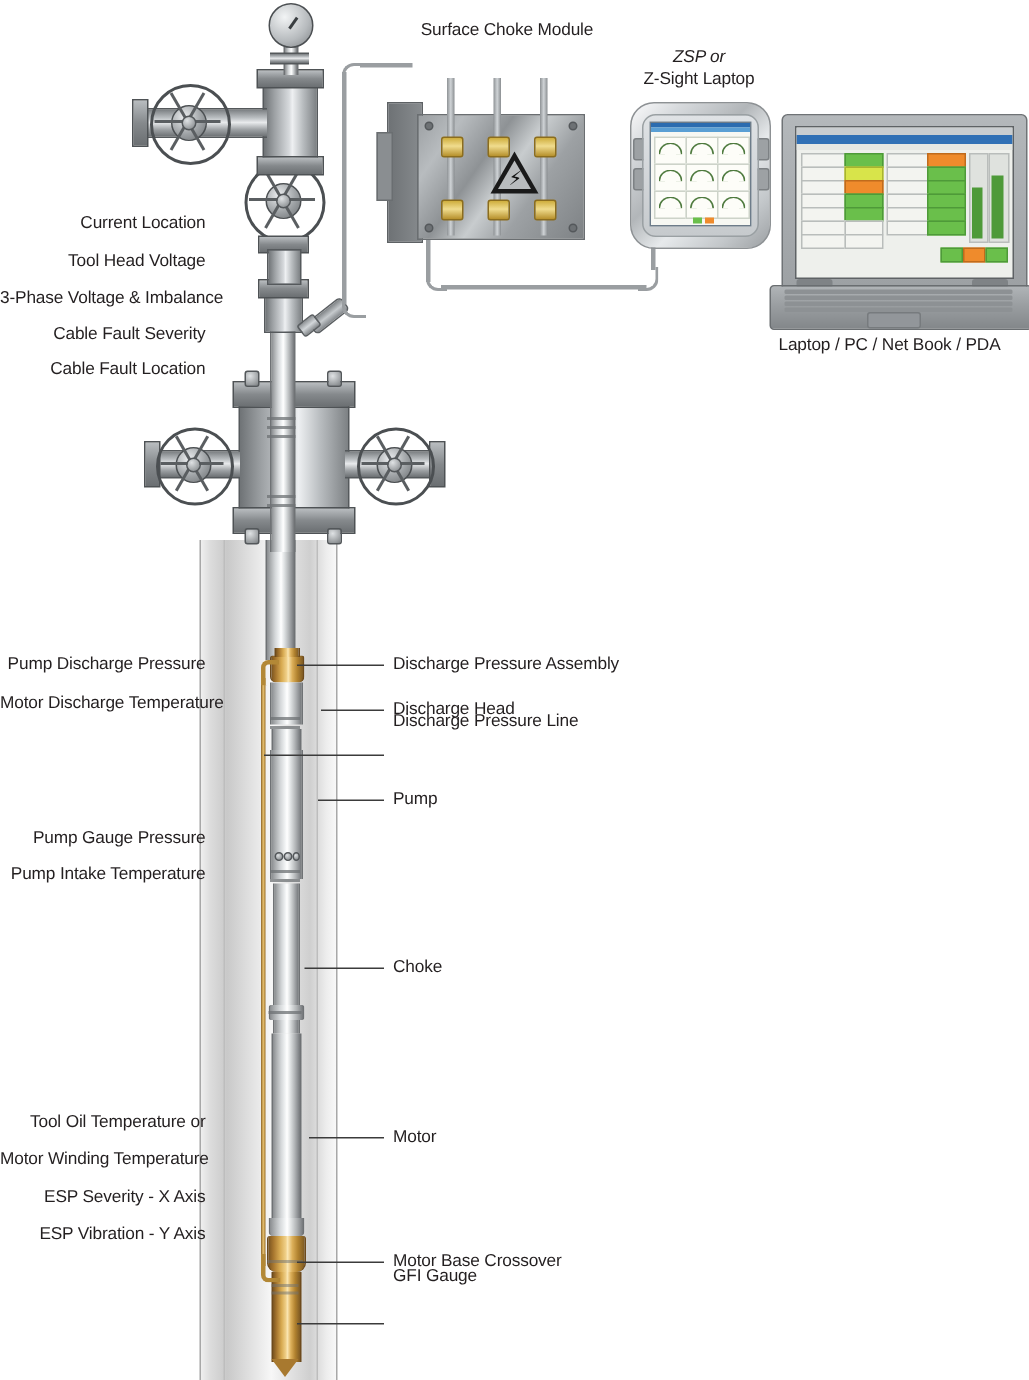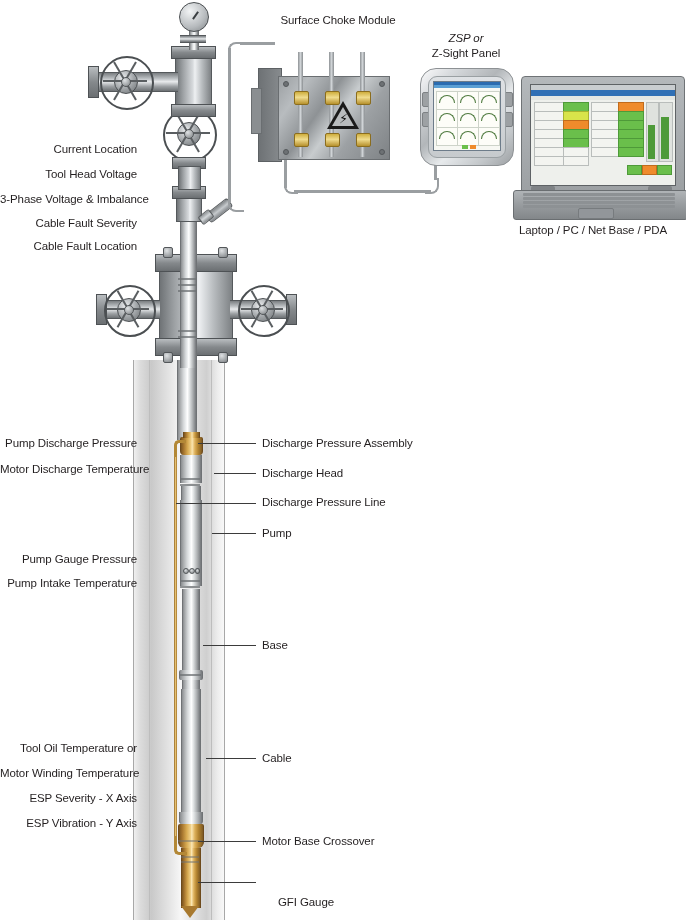--- a/index.html
+++ b/index.html
@@ -396,35 +396,35 @@
   <div class="lbl lbl-left" style="left:0;top:792px;width:137px;">ESP Severity - X Axis</div>
   <div class="lbl lbl-left" style="left:0;top:817px;width:137px;">ESP Vibration - Y Axis</div>
 
   <div class="leader" style="left:198px;top:443px;width:58px;"></div>
   <div class="lbl lbl-right" style="left:262px;top:437px;">Discharge Pressure Assembly</div>
 
   <div class="leader" style="left:214px;top:473px;width:42px;"></div>
   <div class="lbl lbl-right" style="left:262px;top:467px;">Discharge Head</div>
 
   <div class="leader" style="left:176px;top:503px;width:80px;"></div>
-  <div class="lbl lbl-right" style="left:262px;top:496px;">Discharge Pressure Line</div>
+  <div class="lbl lbl-right" style="left:262px;top:475px;">Discharge Pressure Line</div>
 
   <div class="leader" style="left:212px;top:533px;width:44px;"></div>
   <div class="lbl lbl-right" style="left:262px;top:527px;">Pump</div>
 
   <div class="leader" style="left:203px;top:645px;width:53px;"></div>
-  <div class="lbl lbl-right" style="left:262px;top:639px;">Base</div>
+  <div class="lbl lbl-right" style="left:262px;top:639px;">Choke</div>
 
   <div class="leader" style="left:206px;top:758px;width:50px;"></div>
-  <div class="lbl lbl-right" style="left:262px;top:752px;">Cable</div>
+  <div class="lbl lbl-right" style="left:262px;top:752px;">Motor</div>
 
   <div class="leader" style="left:198px;top:841px;width:58px;"></div>
   <div class="lbl lbl-right" style="left:262px;top:835px;">Motor Base Crossover</div>
 
   <div class="leader" style="left:198px;top:882px;width:58px;"></div>
-  <div class="lbl lbl-right" style="left:262px;top:896px;margin-left:16px;">GFI Gauge</div>
+  <div class="lbl lbl-right" style="left:262px;top:845px;">GFI Gauge</div>
 
   <div class="lbl lbl-ctr" style="left:258px;top:14px;width:160px;">Surface Choke Module</div>
   <div class="lbl lbl-ctr" style="left:416px;top:32px;width:100px;font-style:italic;">ZSP or</div>
-  <div class="lbl lbl-ctr" style="left:416px;top:47px;width:100px;">Z-Sight Panel</div>
-  <div class="lbl lbl-ctr" style="left:503px;top:224px;width:180px;">Laptop / PC / Net Base / PDA</div>
+  <div class="lbl lbl-ctr" style="left:416px;top:47px;width:100px;">Z-Sight Laptop</div>
+  <div class="lbl lbl-ctr" style="left:503px;top:224px;width:180px;">Laptop / PC / Net Book / PDA</div>
 
 </div>
 
 </body></html>

